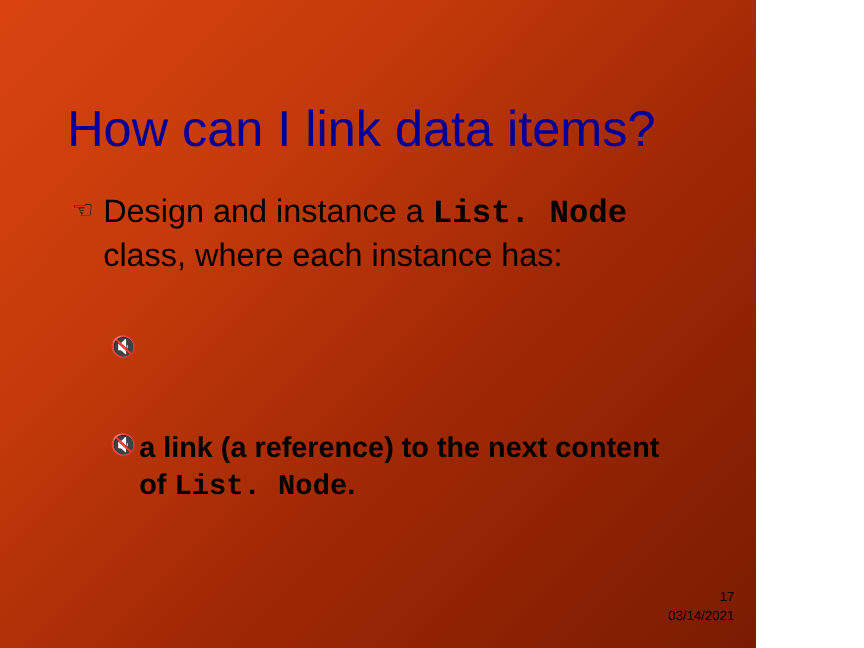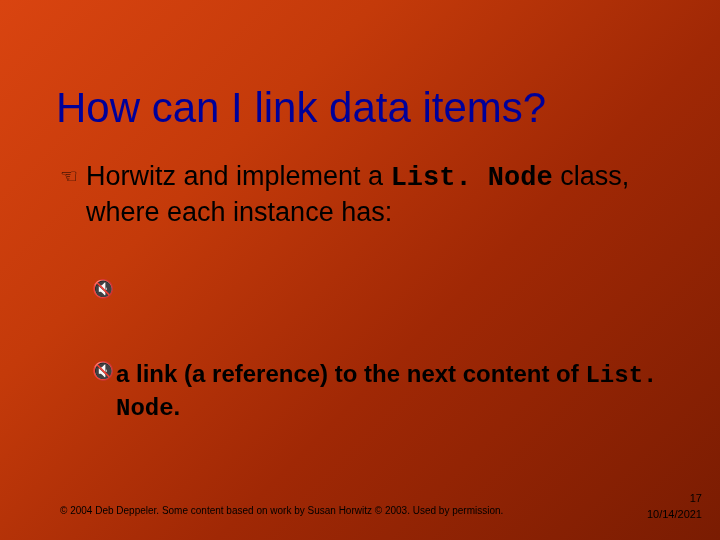--- a/index.html
+++ b/index.html
@@ -1,18 +1,18 @@
 <!DOCTYPE html>
 <html><head>
 <meta charset="utf-8">
 <style>
   * { margin: 0; padding: 0; box-sizing: border-box; }
   html, body { width: 720px; height: 540px; overflow: hidden; }
   .slide {
-    width: 720px;
+    width: 630px;
     height: 540px;
     background: linear-gradient(135deg, #d94410 0%, #c43a0a 30%, #a02805 60%, #7a1c02 100%);
     position: relative;
     font-family: "Comic Sans MS", "Comic Sans", cursive, sans-serif;
     text-decoration: underline;
   }
   .title {
     font-family: Arial, Helvetica, sans-serif;
     font-size: 42px;
     font-weight: 400;
@@ -88,29 +88,28 @@
 </style>
 </head>
 <body>
 
 <div class="slide">
 
   <div class="title">How can I link data items?</div>
 
   <div class="bullet1">
     <span class="icon">☜</span>
-    <span>Horwitz and implement a </span><span class="code">List. Node</span><span> class, where each instance has:</span>
+    <span>Design and instance a </span><span class="code">List. Node</span><span> class, where each instance has:</span>
   </div>
 
   <div class="bullet2 first">
     <span class="icon">🔇</span>
   </div>
 
   <div class="bullet2 second">
     <span class="icon">🔇</span>
     <span>a link (a reference) to the next content of </span><span class="code">List. Node</span><span>.</span>
   </div>
 
-  <div class="footer">© 2004 Deb Deppeler.  Some content based on work by Susan Horwitz © 2003.  Used by permission.</div>
   <div class="pagenum">17</div>
-  <div class="date">10/14/2021</div>
+  <div class="date">03/14/2021</div>
 
 </div>
 
 </body></html>

